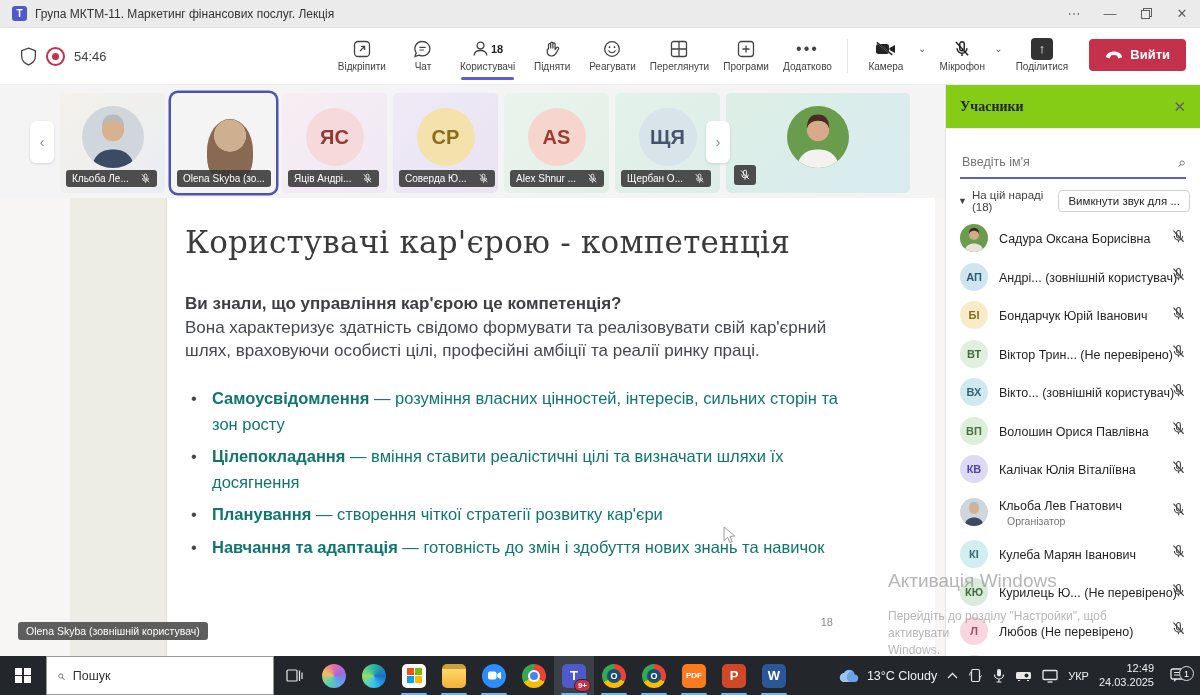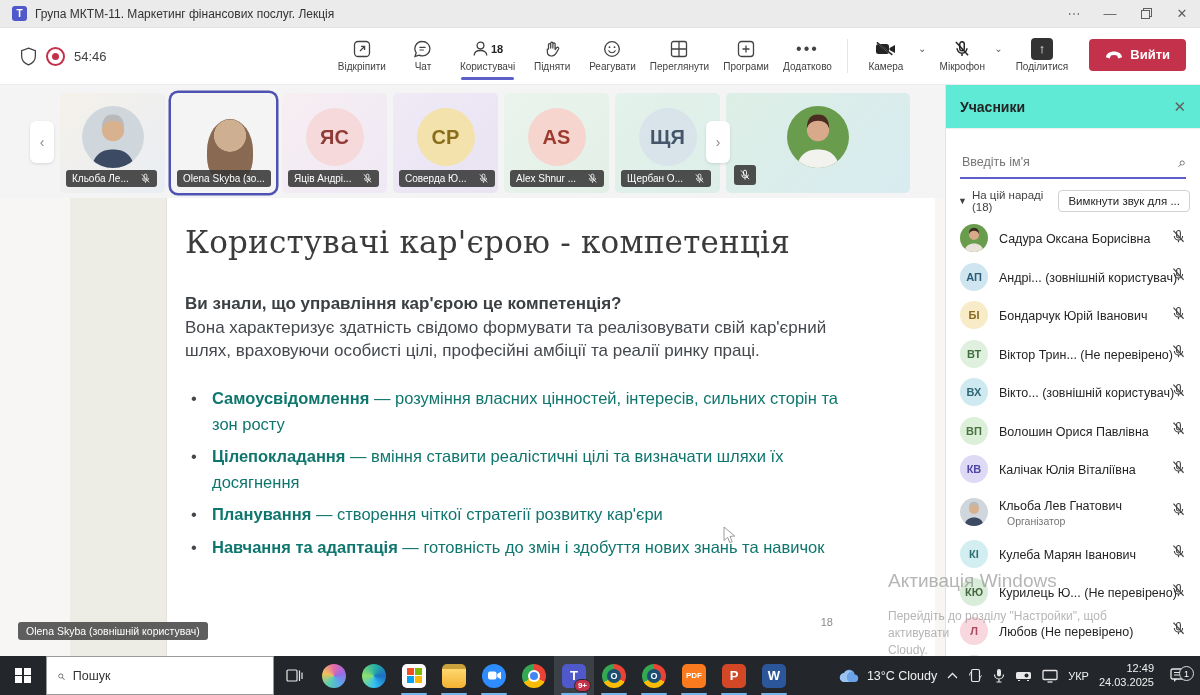--- a/index.html
+++ b/index.html
@@ -88,21 +88,21 @@
   .cursor{position:absolute;left:556px;top:328px;z-index:6;}
 
   
   .watermark{position:absolute;left:888px;top:570px;z-index:60;color:rgba(120,120,120,.55);pointer-events:none;}
   .watermark .w1{font-size:19px;margin-bottom:16px;}
   .watermark .w2{font-size:12px;line-height:1.4;width:255px;}
 
   
   .panel{position:absolute;left:945px;top:85px;width:255px;height:571px;background:#fff;
          border-left:1px solid #e3e3e3;box-sizing:border-box;z-index:10;overflow:hidden;}
-  .panel-head{display:flex;align-items:center;height:44px;padding:0 14px;border-bottom:1px solid #eee;box-sizing:border-box;background:#5eead4;}
+  .panel-head{display:flex;align-items:center;height:44px;padding:0 14px;border-bottom:1px solid #eee;box-sizing:border-box;background:#84cc16;font-family:Liberation Serif, serif;}
   .panel-title{font-size:14px;font-weight:bold;}
   .panel-close{margin-left:auto;color:#5f5f5f;font-size:15px;cursor:pointer;}
   .search-wrap{margin:18px 14px 10px;display:flex;align-items:center;border-bottom:2px solid #5b5fc7;
                background:#fff;height:30px;}
   .search-wrap input{border:none;outline:none;flex:1;font-size:12.5px;color:#333;font-family:inherit;background:transparent;}
   .search-wrap .sicon{color:#616161;font-size:14px;}
   .group-row{display:flex;align-items:center;margin:4px 10px 6px 12px;}
   .group-label{font-size:11.5px;color:#424242;}
   .caret{font-size:9px;color:#424242;margin-right:5px;}
   .muteall-btn{margin-left:auto;font-size:11.5px;color:#242424;background:#fff;border:1px solid #d1d1d1;
@@ -400,21 +400,21 @@
       <div class="page-num">18</div>
       <svg class="cursor" width="13" height="19" viewBox="0 0 13 19">
           <path d="M1 1 L1 14.5 L4.6 11.3 L6.8 16.6 L9.2 15.6 L7 10.4 L11.8 10 Z" fill="#fff" stroke="#9a9a9a" stroke-width="1"></path>
         </svg>
     </div>
     <div class="presenter-chip">Olena Skyba (зовнішній користувач)</div>
   </div>
 
   <div class="watermark">
     <div class="w1">Активація Windows</div>
-    <div class="w2"><span>Перейдіть до розділу "Настройки", щоб активувати</span><br><span>Cloudy.</span></div>
+    <div class="w2"><span>Перейдіть до розділу "Настройки", щоб активувати</span><br><span>Windows.</span></div>
   </div>
 
   <div class="panel">
     <div class="panel-head">
       <span class="panel-title">Учасники</span>
       <span class="panel-close">✕</span>
     </div>
     <div class="search-wrap">
       <input type="text" placeholder="Введіть ім'я" style="">
       <span class="sicon">⌕</span>

